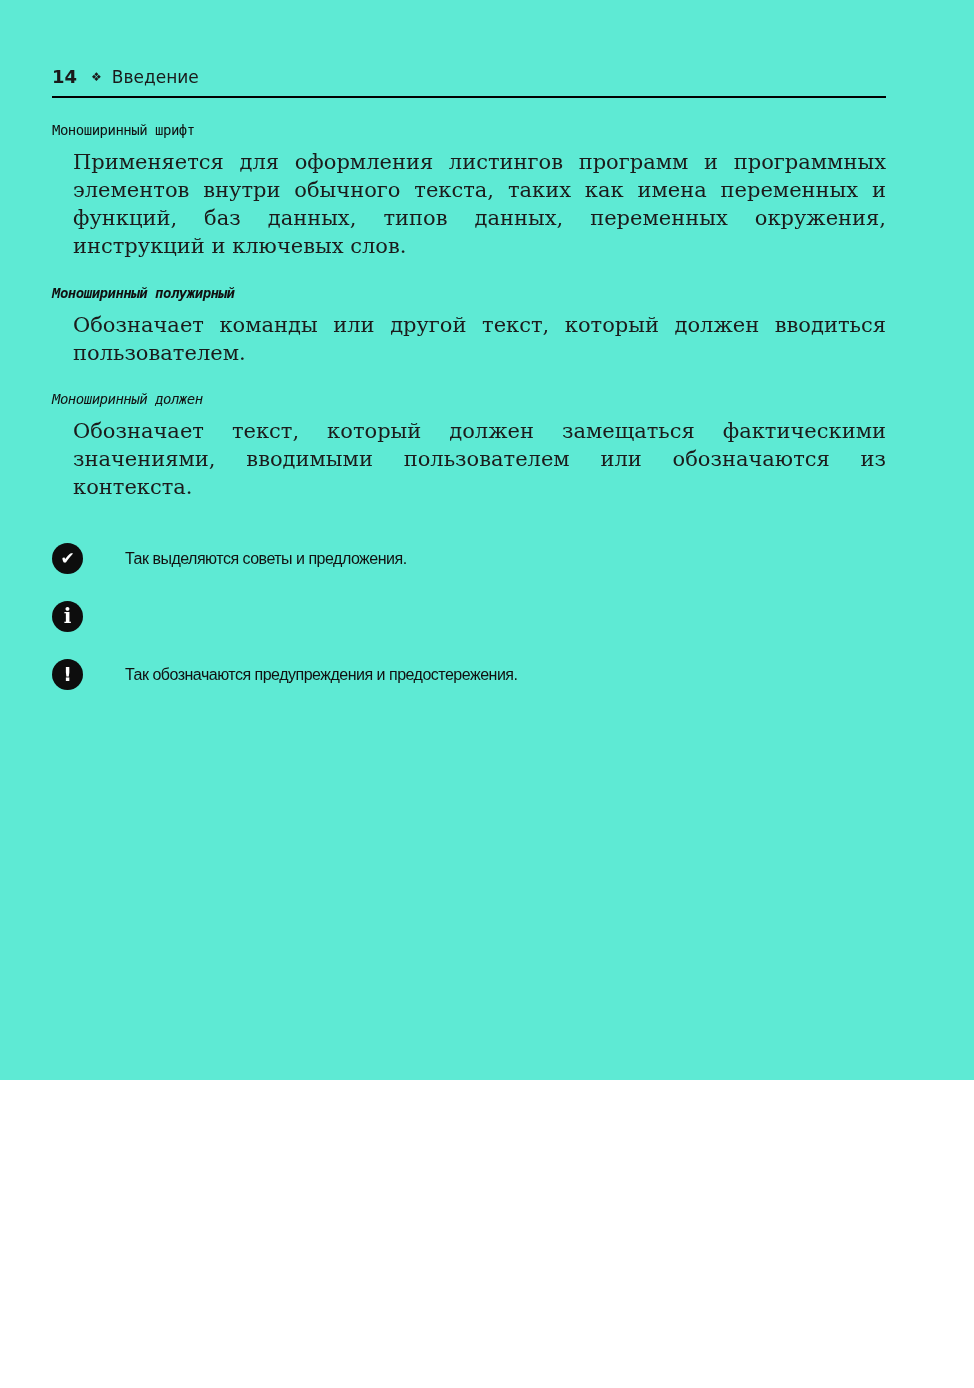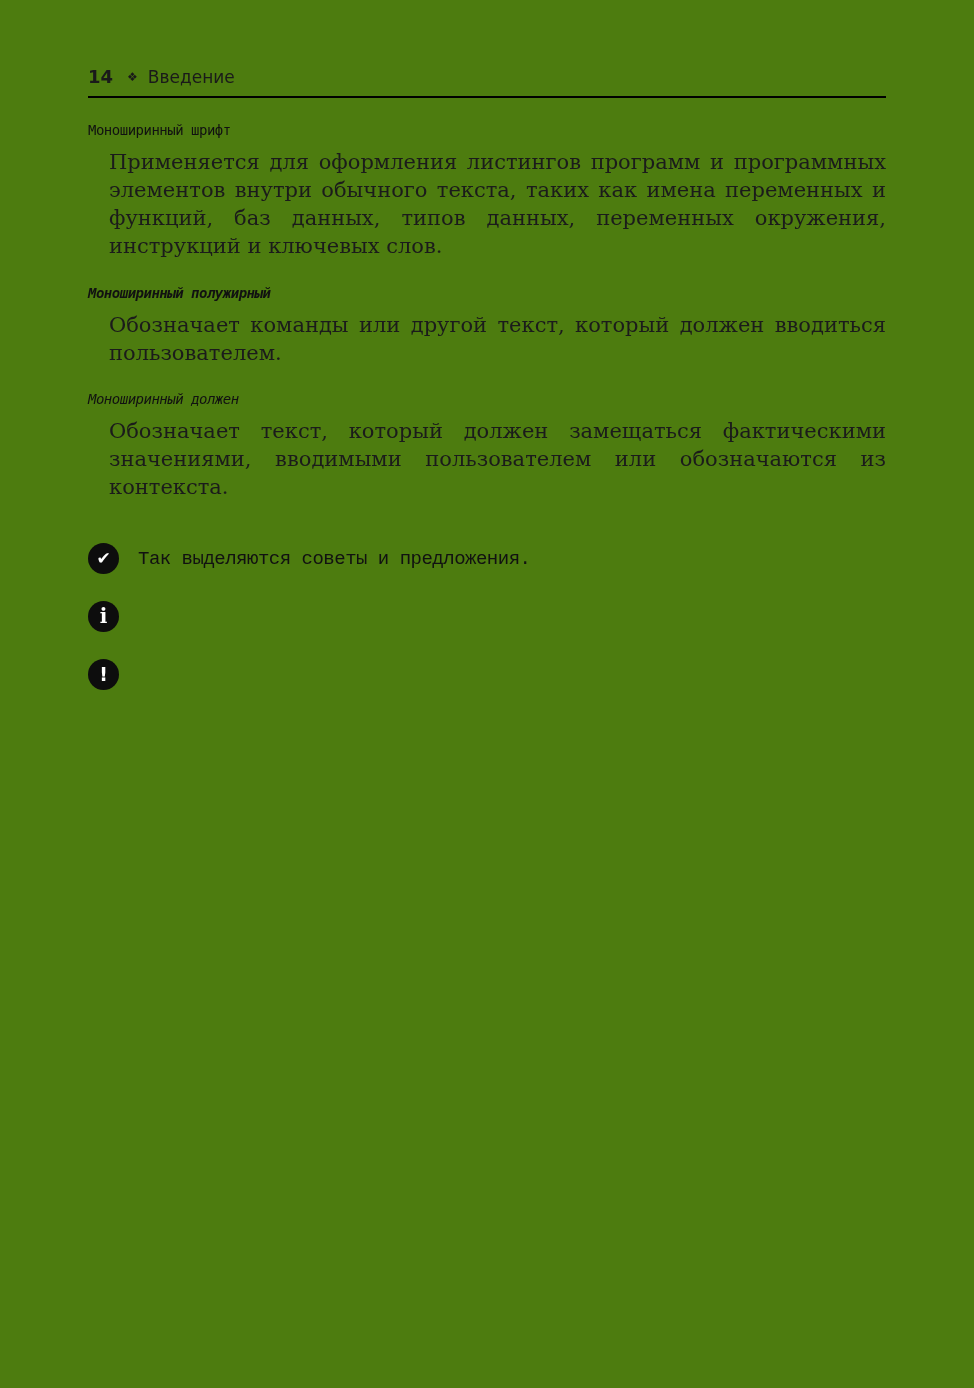--- a/index.html
+++ b/index.html
@@ -10,23 +10,23 @@
   body {
     width: 974px;
     height: 1388px;
     font-family: "Liberation Serif", serif;
     color: #151515;
     overflow: hidden;
   }
   .page {
     box-sizing: border-box;
     width: 974px;
-    height: 1388px;
-    padding: 66px 88px 0 88px;
-    background: #4d7c0f;
+    height: 1080px;
+    padding: 66px 88px 0 52px;
+    background: #5eead4;
   }
 
   
   .running-head {
     display: flex;
     align-items: baseline;
     font-family: "DejaVu Sans", sans-serif;
     padding-bottom: 9px;
     border-bottom: 2px solid #000000;
   }
@@ -97,24 +97,25 @@
   .badge .glyph.info-i {
     font-family: "DejaVu Serif", serif;
     font-size: 20px;
     position: relative;
     top: -1px;
   }
   .badge .glyph.warn {
     font-size: 19px;
   }
   .note-text {
-    font-family: Liberation Mono, monospace;
-    font-size: 19px;
+    font-family: Liberation Sans, sans-serif;
+    font-size: 16px;
     letter-spacing: -0.5px;
     color: #111111;
+    margin-left: 23px;
   }
 </style>
 </head>
 <body>
 
 <div class="page">
 
   <div class="running-head">
     <span class="page-num">14</span>
     <span class="diamond">❖</span>
@@ -142,17 +143,18 @@
     <div class="note">
       <span class="badge">
         <span class="glyph info-i">i</span>
       </span>
     </div>
 
     <div class="note">
       <span class="badge">
         <span class="glyph warn">!</span>
       </span>
+      <span class="note-text">Так обозначаются предупреждения и предостережения.</span>
     </div>
 
   </div>
 
 </div>
 
 </body></html>

